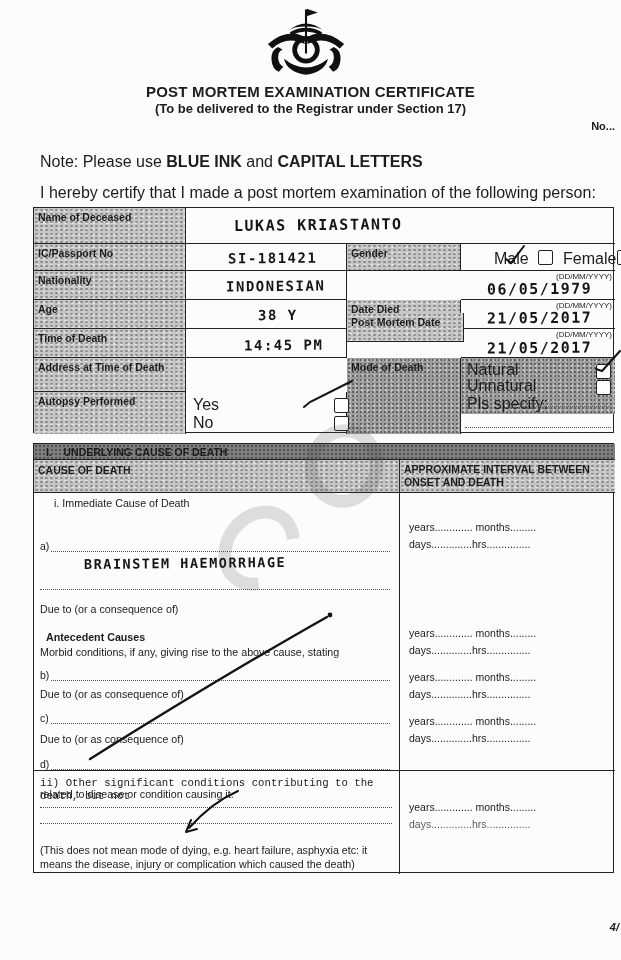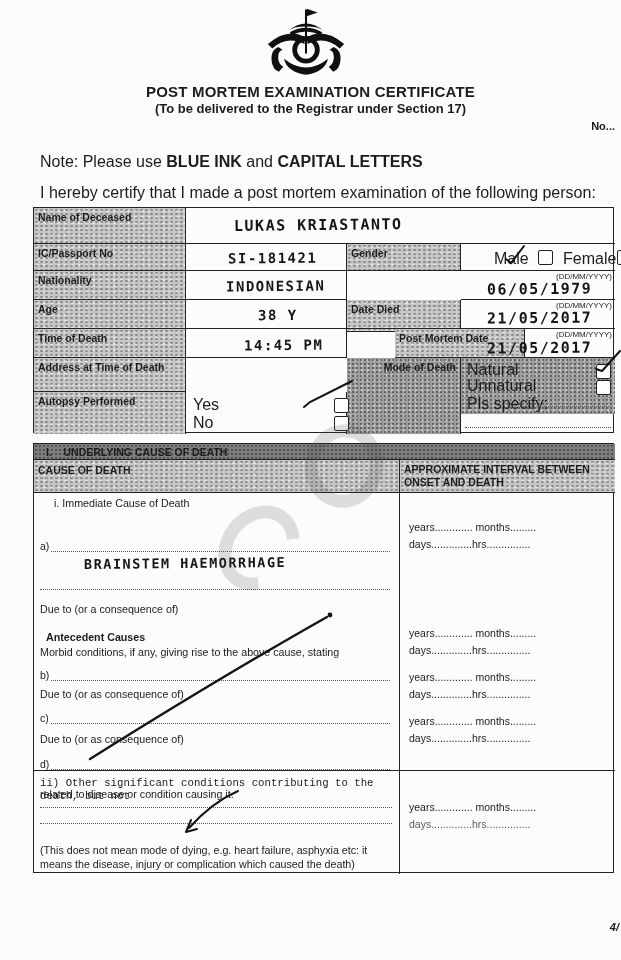--- a/index.html
+++ b/index.html
@@ -15,21 +15,21 @@
   .cell.last-col{border-right:none;}
   .cell.last-row{border-bottom:none;}
   .lbl{font-weight:bold;font-size:10.5px;padding:3px 4px;line-height:1.15;}
   .shade{background-color:#c7c7c7;
     background-image:radial-gradient(circle, rgba(0,0,0,.30) 1px, transparent 1.5px),
                      radial-gradient(circle, rgba(255,255,255,.55) 1px, transparent 1.4px);
     background-size:5px 4px,7px 6px;}
   .shade-dark{background-color:#9d9d9d;
     background-image:radial-gradient(circle, rgba(0,0,0,.38) 1px, transparent 1.5px),
                      radial-gradient(circle, rgba(255,255,255,.45) 1px, transparent 1.5px);
-    background-size:4px 4px,6px 5px;text-align:right;}
+    background-size:4px 4px,6px 5px;}
   .bar{background-color:#7e7e7e;
     background-image:radial-gradient(circle, rgba(0,0,0,.35) 1px, transparent 1.5px);
     background-size:4px 4px;}
   .hw{font-family:"DejaVu Sans Mono",monospace;font-weight:bold;color:#161616;
       letter-spacing:1.5px;white-space:nowrap;transform:rotate(-0.6deg);}
   .cb{position:absolute;width:13px;height:13px;border:1.6px solid #222;border-radius:2px;background:#fdfdfd;}
   .dots{border-bottom:1.6px dotted #555;}
   .dotrow{position:absolute;display:flex;align-items:flex-end;font-size:10.5px;}
   .dotrow .leader{flex:1;border-bottom:1.6px dotted #555;margin-left:2px;height:12px;}
   .interval{font-size:10.5px;line-height:17px;white-space:pre;}
@@ -104,21 +104,21 @@
     <div class="cell shade lbl" style="left:313px;top:92px;width:114px;height:29px;">Date Died</div>
     <div class="cell last-col" style="left:427px;top:92px;width:154px;height:29px;">
       <span class="fmt">(DD/MM/YYYY)</span>
       <span class="hw" style="position:absolute;left:26px;top:9px;font-size:15px;">21/05/2017</span>
     </div>
 
     <div class="cell shade lbl" style="left:0;top:121px;width:152px;height:29px;">Time of Death</div>
     <div class="cell" style="left:152px;top:121px;width:161px;height:29px;">
       <span class="hw" style="position:absolute;left:58px;top:8px;font-size:14px;">14:45 PM</span>
     </div>
-    <div class="cell shade lbl" style="left:313px;top:121px;width:130px;height:29px;margin-left:48px;">Post Mortem Date</div>
+    <div class="cell shade lbl" style="left:313px;top:105px;width:117px;height:29px;">Post Mortem Date</div>
     <div class="cell last-col" style="left:427px;top:121px;width:154px;height:29px;">
       <span class="fmt">(DD/MM/YYYY)</span>
       <span class="hw" style="position:absolute;left:26px;top:10px;font-size:15px;">21/05/2017</span>
     </div>
 
     <div class="cell shade lbl" style="left:0;top:150px;width:152px;height:34px;">Address at Time of Death</div>
     <div class="cell shade-dark lbl" style="left:313px;top:150px;width:114px;height:76px;border-bottom:none;">Mode of Death</div>
     <div class="cell shade-dark last-col" style="left:427px;top:150px;width:154px;height:56px;border-bottom:none;">
       <span class="small" style="position:absolute;left:6px;top:3px;">Natural</span>
       <span class="cb" style="left:135px;top:6px;"></span>

